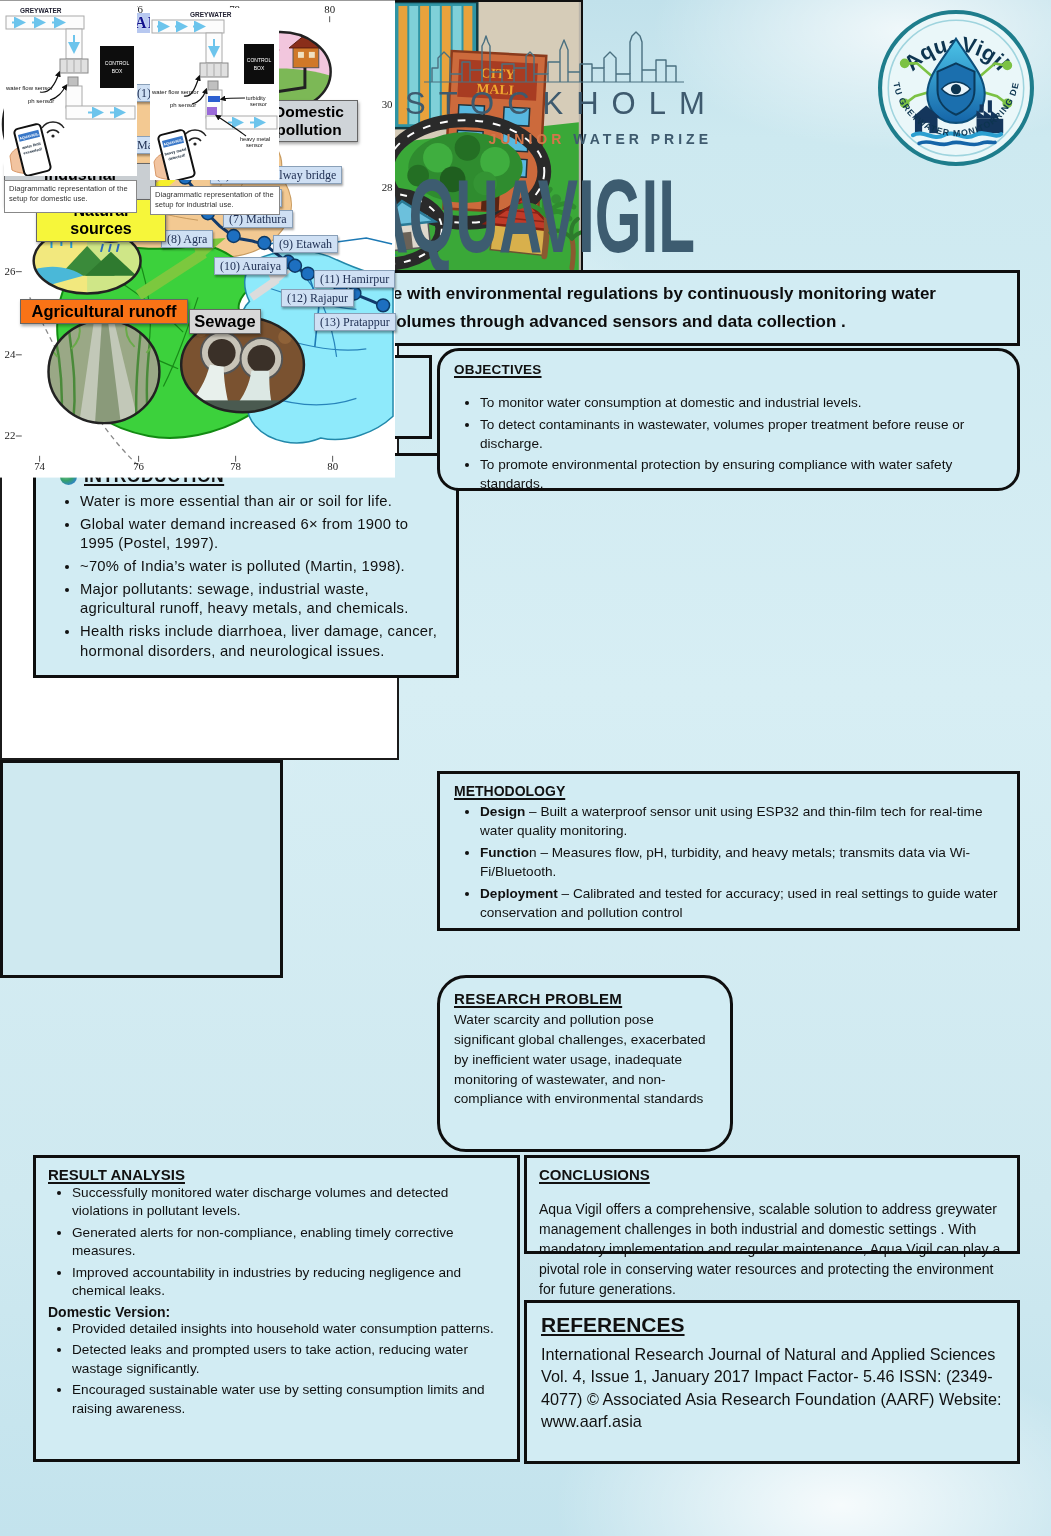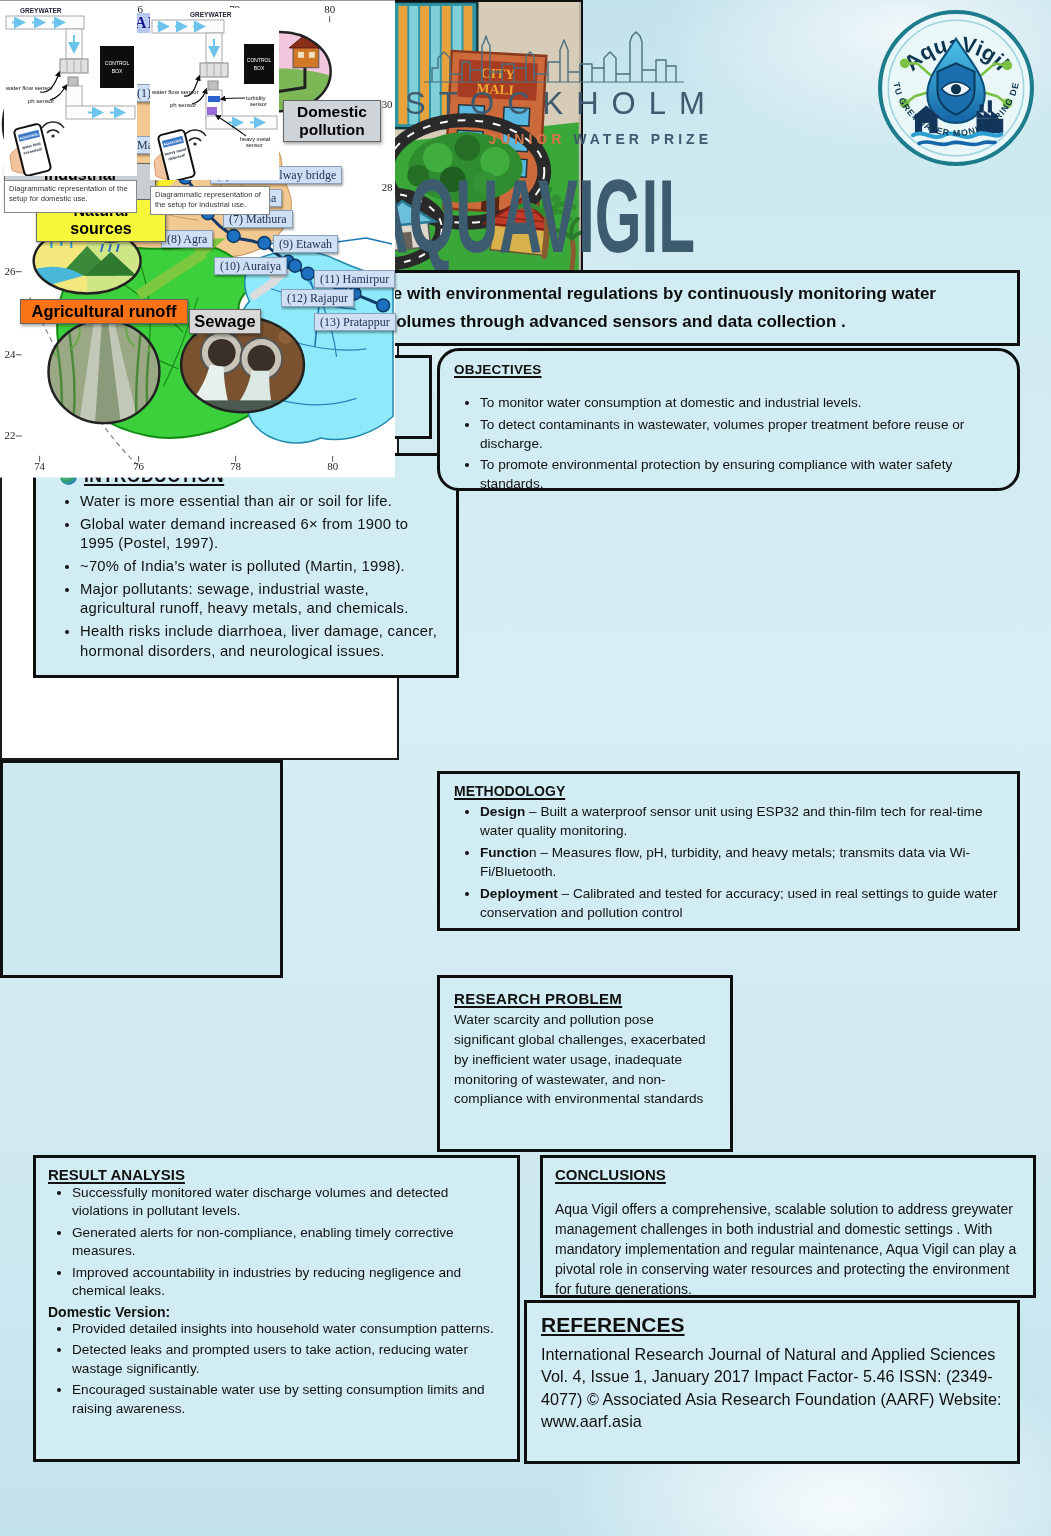--- a/index.html
+++ b/index.html
@@ -44,35 +44,35 @@
   #objectives-box { left:437px; top:348px; width:583px; height:143px; padding:9px 14px;border-radius:22px; }
   #objectives-box .hu { font-size:13.5px; letter-spacing:.2px; }
   #objectives-box ul { font-size:13.6px; line-height:1.38; margin-top:16px; padding-left:26px; }
 
   #photo-box { left:437px; top:492px; width:583px; height:278px; border:2px solid #101010; background:#b9b4aa; overflow:hidden; }
 
   #methodology-box { left:437px; top:771px; width:583px; height:160px; padding:8px 14px; }
   #methodology-box .hu { font-size:14px; }
   #methodology-box ul { font-size:13.6px; line-height:1.4; margin-top:2px; padding-left:26px; }
 
-  #research-box { left:437px; top:975px; width:296px; height:177px; padding:12px 14px; }
+  #research-box { left:437px; top:975px; width:296px; height:177px; padding:12px 14px;border-radius:29px; }
   #research-box .hu { font-size:15px; letter-spacing:.3px; }
   #research-box p { font-size:13.6px; line-height:1.46; margin-top:2px; }
 
   #diagrams-box { left:737px; top:935px; width:283px; height:218px; border:3px solid #101010; background:#cfe9f0; }
   .dpanel { position:absolute; background:#fff; }
   .diagram-caption { position:absolute; background:#fff; border:1px solid #888; font-size:7.6px; line-height:1.3;
                      color:#333; padding:3px 4px; }
 
   #result-box { left:33px; top:1155px; width:487px; height:307px; padding:8px 12px; }
   #result-box .hu { font-size:15px; }
   .sublabel { font-weight:bold; font-size:14px; margin-top:1px; }
   #result-box ul { font-size:13.6px; line-height:1.36; padding-left:24px; }
 
-  #conclusions-box { left:540px; top:1155px; width:496px; height:143px; padding:8px 12px; }
+  #conclusions-box { left:524px; top:1155px; width:496px; height:99px; padding:8px 12px; }
   #conclusions-box .hu { font-size:15px; }
   #conclusions-box p { font-size:14px; line-height:1.42; margin-top:16px; }
 
   #references-box { left:524px; top:1300px; width:496px; height:164px; padding:10px 14px; }
   #references-box .hu { font-size:21px; }
   #references-box p { font-size:16.2px; line-height:1.38; margin-top:6px; }
 
   .logo { position:absolute; }
   #sjwp { position:absolute; left:392px; top:12px; width:320px; text-align:right; }
   #sjwp .city { font-size:31px; letter-spacing:13px; color:#3e5a6e; font-weight:500; margin-top:2px; padding-left:13px; }
@@ -624,21 +624,21 @@
     <div class="chip" style="left:194px; top:147px;">(4) Palla</div>
     <div class="chip" style="left:210px; top:166px;">(5) Delhi Railway bridge</div>
     <div class="chip" style="left:214px; top:189px;">(6) Mohana</div>
     <div class="chip" style="left:223px; top:210px;">(7) Mathura</div>
     <div class="chip" style="left:161px; top:230px;text-align:right;">(8) Agra</div>
     <div class="chip" style="left:273px; top:235px;">(9) Etawah</div>
     <div class="chip" style="left:214px; top:257px;">(10) Auraiya</div>
     <div class="chip" style="left:314px; top:270px;">(11) Hamirpur</div>
     <div class="chip" style="left:281px; top:289px;">(12) Rajapur</div>
     <div class="chip" style="left:314px; top:313px;">(13) Pratappur</div>
-    <div class="maplabel" style="left:283px; top:100px; width:98px; font-size:15.5px; background:#cfd4d8; padding:2px 3px;">Domestic pollution</div>
+    <div class="maplabel" style="left:260px; top:100px; width:98px; font-size:15.5px; background:#cfd4d8; padding:2px 3px;">Domestic pollution</div>
     <div class="maplabel" style="left:4px; top:163px; width:152px; font-size:16px; background:#c9ced2; padding:2px 4px;">Industrial effluents</div>
     <div class="maplabel" style="left:36px; top:199px; width:130px; font-size:16px; background:#f6f63a; padding:2px 4px;">Natural sources</div>
     <div class="maplabel" style="left:20px; top:299px; width:168px; font-size:16.5px; background:#f97316; padding:2px 4px;">Agricultural runoff</div>
     <div class="maplabel" style="left:189px; top:309px; width:72px; font-size:16.5px; background:#d8d8d8; padding:2px 3px;">Sewage</div>
   </div>
 
   <div id="research-box" class="box">
     <span class="hu">RESEARCH PROBLEM</span>
     <p>Water scarcity and pollution pose significant global challenges, exacerbated by inefficient water usage, inadequate monitoring of wastewater, and non-compliance with environmental standards</p>
   </div>
@@ -741,21 +741,21 @@
       <circle cx="45" cy="136" r="1.6" fill="#222"></circle>
       <path d="M4,154 C8,144 24,140 30,148 L44,164 C40,172 16,174 6,168 Z" fill="#f2c4a0" stroke="#d89868"></path>
       <g transform="rotate(-14 26 148)">
         <rect x="13" y="124" width="27" height="48" rx="4" fill="#fff" stroke="#111" stroke-width="2"></rect>
         <rect x="16" y="130" width="21" height="7" fill="#3a78c8"></rect>
         <text x="26.5" y="135.2" text-anchor="middle" font-size="3.6" font-weight="bold" fill="#fff">AQUAVIGIL</text>
         <text x="26.5" y="145" text-anchor="middle" font-size="3.9" font-weight="bold" fill="#123">heavy metal</text>
         <text x="26.5" y="150.5" text-anchor="middle" font-size="3.9" font-weight="bold" fill="#123">detected!</text>
       </g>
     </svg>
-    <div class="diagram-caption" style="left:150px; top:186px; width:120px; height:29px;">Diagrammatic representation of the setup for industrial use.</div>
+    <div class="diagram-caption" style="left:150px; top:186px; width:130px; height:29px;">Diagrammatic representation of the setup for industrial use.</div>
   </div>
 
   <div id="result-box" class="box">
     <span class="hu">RESULT ANALYSIS</span>
     <ul>
       <li>Successfully monitored water discharge volumes and detected violations in pollutant levels.</li>
       <li>Generated alerts for non-compliance, enabling timely corrective measures.</li>
       <li>Improved accountability in industries by reducing negligence and chemical leaks.</li>
     </ul>
     <div class="sublabel">Domestic Version:</div>

